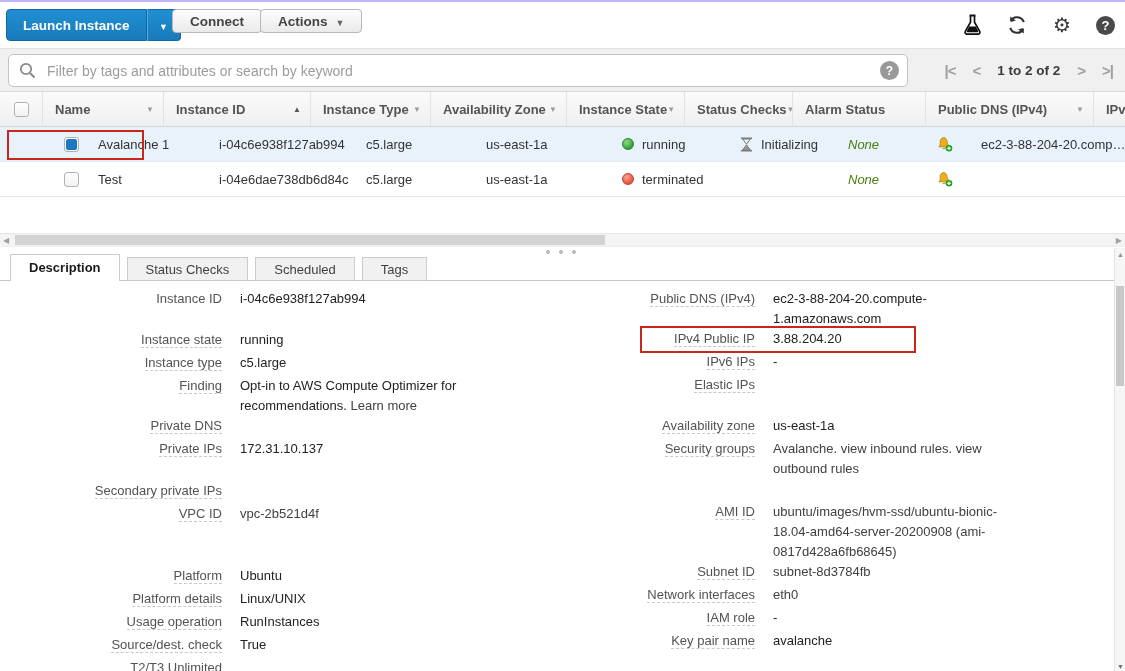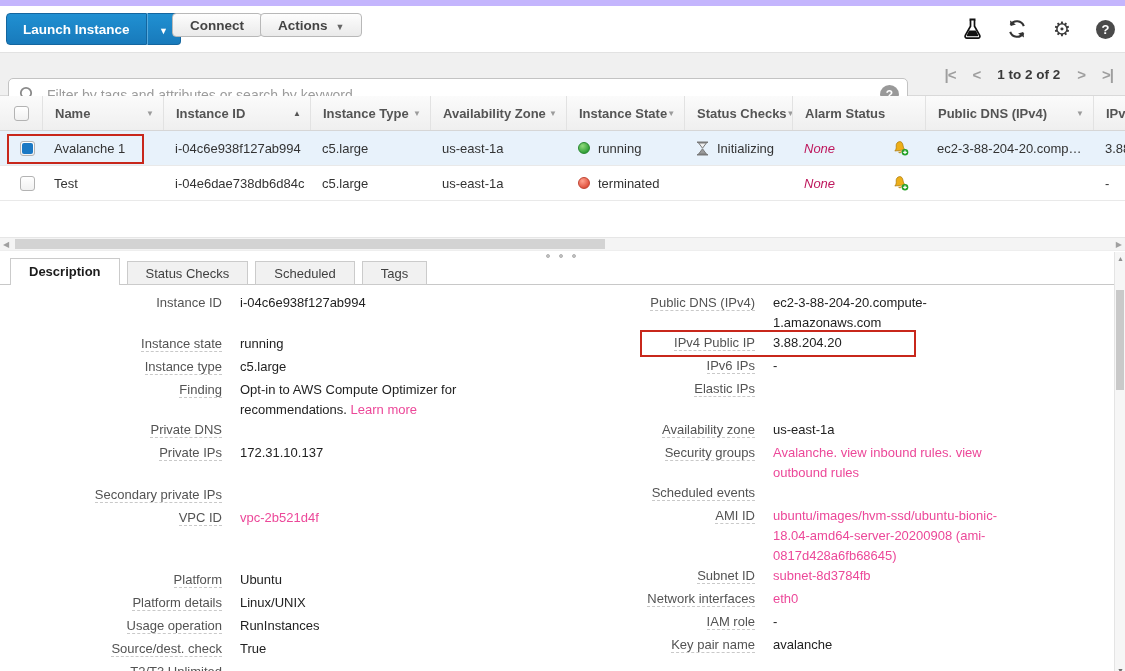--- a/index.html
+++ b/index.html
@@ -1,17 +1,17 @@
 <!DOCTYPE html>
 <html><head>
 <meta charset="utf-8">
 <style>
   html,body{margin:0;padding:0;background:#fff;}
   .screen{position:relative;width:1125px;height:671px;background:#fff;overflow:hidden;
-    font-family:"Liberation Sans",sans-serif;font-size:13px;color:#333;border-top:6px solid #c4b5fd;box-sizing:border-box;}
+    font-family:"Liberation Sans",sans-serif;font-size:13px;color:#333;border-top:2px solid #c4b5fd;box-sizing:border-box;}
 
   
   .toolbar{position:absolute;top:0;left:0;right:0;height:46px;background:#fff;}
   button{font-family:"Liberation Sans",sans-serif;cursor:pointer;}
   .btn-split{position:absolute;left:6px;top:7px;display:flex;height:32px;}
   .btn-blue{background:linear-gradient(#2090d2,#187abb);color:#fff;font-weight:bold;font-size:13.5px;
     border:1px solid #14669f;}
   .btn-blue.main{border-radius:4px 0 0 4px;padding:0 16px;}
   .btn-blue.caret-seg{border-radius:0 4px 4px 0;width:34px;border-left:1px solid #56aadd;padding:0;}
   .w-caret{font-size:9px;color:#fff;}
@@ -22,21 +22,21 @@
   .g-caret{font-size:9px;color:#666;margin-left:8px;}
   .tool-icons{position:absolute;right:10px;top:12px;display:flex;align-items:center;gap:23px;}
   .ticon{display:flex;align-items:center;justify-content:center;width:22px;height:22px;cursor:pointer;}
   .icon-gear{font-size:20px;color:#3a3a3a;line-height:20px;}
   .icon-help{width:19px;height:19px;border-radius:50%;background:#4a4a4a;color:#fff;font-weight:bold;
     font-size:13px;display:flex;align-items:center;justify-content:center;}
 
   
   .filterbar{position:absolute;top:46px;left:0;right:0;height:44px;background:#f0f0f0;
     border-top:1px solid #e2e2e2;border-bottom:1px solid #d9d9d9;box-sizing:border-box;}
-  .searchbox{position:absolute;left:8px;top:5px;width:900px;height:33px;margin-top:20px;}
+  .searchbox{position:absolute;left:8px;top:5px;width:900px;height:33px;}
   .searchbox input{width:100%;height:100%;box-sizing:border-box;border:1px solid #c3c3c3;border-radius:5px;
     padding:0 34px 0 38px;font-size:14px;color:#333;font-family:"Liberation Sans",sans-serif;outline:none;}
   .searchbox input::placeholder{color:#9c9c9c;}
   .search-ic{position:absolute;left:11px;top:8px;}
   .q-circle{position:absolute;right:9px;top:7px;width:19px;height:19px;border-radius:50%;background:#999;
     color:#fff;font-weight:bold;font-size:12px;display:flex;align-items:center;justify-content:center;cursor:pointer;}
   .pager{position:absolute;right:12px;top:0;height:42px;display:flex;align-items:center;gap:17px;}
   .pnav{color:#9e9e9e;font-weight:bold;font-size:15px;letter-spacing:-1px;cursor:pointer;}
   .prange{color:#3a3a3a;font-weight:bold;font-size:13.5px;}
 
@@ -52,32 +52,32 @@
   .c0{width:42px;flex:none;display:flex;align-items:center;justify-content:center;padding-left:0;}
   .c1{width:121px;flex:none;}
   .c2{width:147px;flex:none;}
   .c3{width:120px;flex:none;}
   .c4{width:136px;flex:none;}
   .c5{width:118px;flex:none;}
   .c6{width:108px;flex:none;}
   .c7{width:133px;flex:none;}
   .c8{width:168px;flex:none;}
   .c9{flex:1;min-width:0;}
-  .trow{display:flex;height:34px;align-items:center;border-bottom:1px solid #e9e9e9;position:relative;cursor:pointer;}
+  .trow{display:flex;height:34px;align-items:center;border-bottom:1px solid #e9e9e9;position:relative;cursor:pointer;padding-left:44px;}
   .trow.selected{background:#e8f2fb;}
   .td{box-sizing:border-box;padding-left:12px;overflow:hidden;white-space:nowrap;display:flex;align-items:center;height:100%;}
   .cb{width:15px;height:15px;border:1px solid #b3b3b3;border-radius:3px;background:linear-gradient(#fff,#f1f1f1);
     box-sizing:border-box;cursor:pointer;}
   .cb .fill{width:11px;height:11px;margin:1px;border-radius:2px;background:#1b79c4;}
   .annot-row{position:absolute;left:7px;top:3px;width:133px;height:26px;border:2px solid #c8271b;pointer-events:none;}
   .dot{width:12px;height:12px;border-radius:50%;flex:none;margin-right:8px;box-sizing:border-box;}
   .dot.green{background:radial-gradient(circle at 35% 30%,#90da7b,#2e9e36 75%);border:1px solid #27872e;}
   .dot.red{background:radial-gradient(circle at 35% 30%,#ffa28f,#df4f3b 75%);border:1px solid #bf4331;}
   .hg{margin-right:8px;display:flex;}
-  .alarm-none{font-style:italic;color:#be185d;}
+  .alarm-none{font-style:italic;color:#4d7c0f;}
   .bell{margin-left:auto;margin-right:16px;display:flex;}
 
   
   .hscroll{position:absolute;top:231px;left:0;width:1125px;height:14px;background:#f4f4f4;
     border-top:1px solid #e6e6e6;border-bottom:1px solid #eee;box-sizing:border-box;}
   .hs-thumb{position:absolute;left:15px;top:1px;height:10px;width:590px;background:#d3d3d3;cursor:pointer;}
   .hs-arrow{position:absolute;top:2px;font-size:8px;color:#a0a0a0;cursor:pointer;}
   .hs-arrow.l{left:3px;} .hs-arrow.r{right:3px;}
   .dots{position:absolute;top:248px;left:546px;display:flex;gap:9px;cursor:row-resize;}
   .dots i{width:4px;height:4px;border-radius:50%;background:#c4c4c4;border:1px solid #b2b2b2;box-sizing:border-box;}
@@ -95,21 +95,21 @@
   .dcol.left{left:8px;width:548px;}
   .dcol.right{left:563px;width:545px;}
   .drow{display:flex;min-height:23px;line-height:20px;}
   .dlabel{flex:none;text-align:right;color:#535353;box-sizing:border-box;padding-right:18px;}
   .dcol.left .dlabel{width:232px;}
   .dcol.right .dlabel{width:210px;}
   .tip{border-bottom:1px dashed #c9c9c9;padding-bottom:0px;}
   .dvalue{color:#222;word-wrap:break-word;overflow-wrap:break-word;}
   .dcol.left .dvalue{width:308px;}
   .dcol.right .dvalue{width:240px;}
-  .link{color:#ec4899;cursor:pointer;text-align:right;}
+  .link{color:#404040;cursor:pointer;text-align:right;}
   .sp18{height:18px;} .sp19{height:19px;} .sp39{height:39px;}
   .drow.hl{position:relative;}
   .red-frame{position:absolute;left:77px;top:-3px;width:272px;height:23px;border:2px solid #c8271b;pointer-events:none;}
 
   
   .vscroll{position:absolute;right:0;top:246px;width:11px;height:425px;background:#f6f6f6;
     border-left:1px solid #e4e4e4;box-sizing:border-box;}
   .vs-arrow{position:absolute;left:2px;font-size:7px;color:#909090;cursor:pointer;}
   .vs-arrow.u{top:3px;} .vs-arrow.d{bottom:3px;color:#6f6f6f;}
   .vs-thumb{position:absolute;top:38px;left:1px;width:8px;height:100px;background:#c9c9c9;cursor:pointer;}
@@ -407,21 +407,20 @@
       </div>
       <div class="drow">
         <span class="dlabel"><span class="tip">Security groups</span></span>
         <span class="dvalue">
           <span class="link">Avalanche.</span>
           <span class="link">view inbound rules.</span>
           <span class="link">view outbound rules</span>
         </span>
       </div>
       <div class="drow">
-        <span class="dlabel"><span class="tip">Scheduled events</span></span>
       </div>
       <div class="drow">
         <span class="dlabel"><span class="tip">AMI ID</span></span>
         <span class="dvalue"><span class="link">ubuntu/images/hvm-ssd/ubuntu-bionic-18.04-amd64-server-20200908 (ami-0817d428a6fb68645)</span></span>
       </div>
       <div class="drow">
         <span class="dlabel"><span class="tip">Subnet ID</span></span>
         <span class="dvalue"><span class="link">subnet-8d3784fb</span></span>
       </div>
       <div class="drow">

